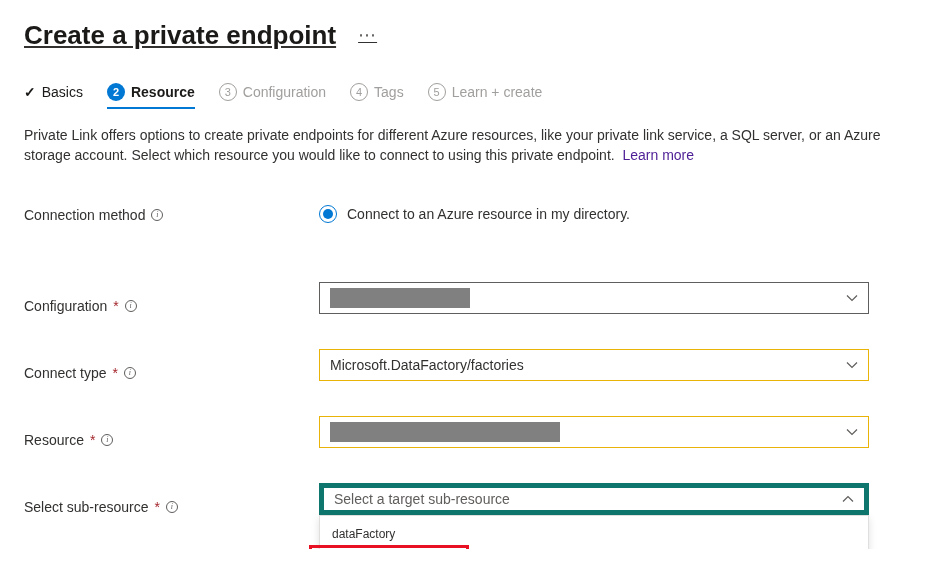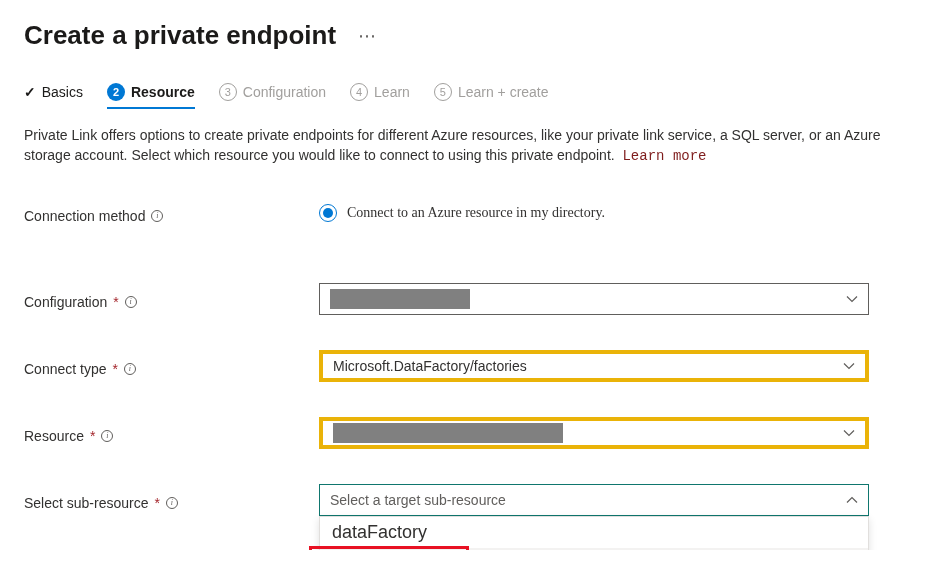--- a/index.html
+++ b/index.html
@@ -4,21 +4,21 @@
   <style>
     * { box-sizing: border-box; margin: 0; padding: 0; }
     body {
       font-family: "Segoe UI", -apple-system, sans-serif;
       font-size: 14px;
       color: #323130;
       padding: 20px 24px;
       width: 935px;
       background: #fff;
     }
-    .header-row { display: flex; align-items: center; gap: 18px; margin-bottom: 32px; }
+    .header-row { display: flex; gap: 18px; margin-bottom: 32px; text-decoration: underline; }
     .page-title { font-size: 26px; font-weight: 600; color: #1b1a19; }
     .more-dots { font-size: 18px; color: #605e5c; cursor: pointer; letter-spacing: 1px; padding: 4px; }
     .tabs { display: flex; gap: 24px; border-bottom: none; margin-bottom: 18px; align-items: center; }
     .tab { display: flex; align-items: center; gap: 6px; padding-bottom: 6px; font-size: 14px; cursor: pointer; position: relative; }
     .tab.completed { color: #1b1a19; }
     .tab.active { color: #1b1a19; font-weight: 600; }
     .tab.active::after {
       content: ""; position: absolute; left: 0; right: 0; bottom: -2px;
       height: 2px; background: #0078d4;
     }
@@ -26,56 +26,56 @@
     .step-check { font-weight: bold; }
     .step-circle-filled {
       width: 18px; height: 18px; border-radius: 50%; background: #0078d4; color: #fff;
       display: inline-flex; align-items: center; justify-content: center; font-size: 11px; font-weight: 600;
     }
     .step-circle-empty {
       width: 18px; height: 18px; border-radius: 50%; border: 1px solid #a19f9d; color: #a19f9d;
       display: inline-flex; align-items: center; justify-content: center; font-size: 11px;
     }
     .description { font-size: 14px; color: #323130; line-height: 1.45; margin-bottom: 22px; max-width: 860px; }
-    .learn-link { color: #7f1d1d; text-decoration: none; cursor: pointer; font-family: Liberation Mono, monospace; }
-    .form-row { display: flex; align-items: center; margin-bottom: 14px; margin-top: 35px; }
+    .learn-link { color: #4c1d95; text-decoration: none; cursor: pointer; }
+    .form-row { display: flex; align-items: flex-end; margin-bottom: 14px; margin-top: 35px; }
     .label-col { width: 295px; display: flex; align-items: center; gap: 6px; padding-top: 6px; font-size: 14px; color: #323130; }
     .required-star { color: #a4262c; }
     .info-icon {
       width: 12px; height: 12px; border: 1px solid #605e5c; border-radius: 50%;
       display: inline-flex; align-items: center; justify-content: center;
       font-size: 8px; color: #605e5c; font-style: italic; font-family: Georgia, serif;
       cursor: pointer;
     }
     .field-col { flex: 1; max-width: 550px; }
-    .radio-group { display: flex; flex-direction: column; gap: 10px; font-family: Liberation Serif, serif; }
+    .radio-group { display: flex; flex-direction: column; gap: 10px; }
     .radio-row { display: flex; align-items: center; gap: 10px; cursor: pointer; }
     .radio-outer {
       width: 18px; height: 18px; border-radius: 50%;
       display: inline-flex; align-items: center; justify-content: center;
     }
     .radio-outer.selected { border: 1px solid #0078d4; }
     .radio-outer.unselected { border: 1px solid #323130; }
     .radio-inner { width: 10px; height: 10px; border-radius: 50%; background: #0078d4; }
     .select-box {
       width: 100%; height: 32px; border: 1px solid #605e5c;
       display: flex; align-items: center; justify-content: space-between;
       padding: 0 10px; background: #fff; cursor: pointer; font-size: 14px;
     }
-    .select-box.purple { border: 4px solid #eab308; }
-    .select-box.open { border: 1px solid #0f766e; }
+    .select-box.purple { border: 1px solid #eab308; }
+    .select-box.open { border: 5px solid #0f766e; }
     .chevron { color: #605e5c; }
     .masked-block { height: 20px; background: #808080; }
     .placeholder-text { color: #605e5c; }
     .dropdown-wrapper { position: relative; }
     .dropdown-panel {
       position: absolute; top: 32px; left: 0; right: 0; background: #fff;
       border: 1px solid #e1dfdd; box-shadow: 0 3px 8px rgba(0,0,0,.12); z-index: 10;
     }
-    .dropdown-option { padding: 5px 12px; font-size: 18px; cursor: pointer; }
+    .dropdown-option { padding: 11px 12px; font-size: 12px; cursor: pointer; }
     .dropdown-option.hover { background: #f3f2f1; }
     .highlight-box {
       position: absolute; border: 3px solid #e81123; pointer-events: none; z-index: 20;
     }
   </style>
 </head>
 <body>
 
 <div class="header-row">
   <h1 class="page-title">Create a private endpoint</h1>
@@ -90,21 +90,21 @@
   <div class="tab active">
     <span class="step-circle-filled">2</span>
     <span>Resource</span>
   </div>
   <div class="tab disabled">
     <span class="step-circle-empty">3</span>
     <span>Configuration</span>
   </div>
   <div class="tab disabled">
     <span class="step-circle-empty">4</span>
-    <span>Learn</span>
+    <span>Tags</span>
   </div>
   <div class="tab disabled">
     <span class="step-circle-empty">5</span>
     <span>Learn + create</span>
   </div>
 </div>
 
 <p class="description">
   <span>Private Link offers options to create private endpoints for different Azure resources, like your private link service, a SQL server, or an Azure storage account. Select which resource you would like to connect to using this private endpoint.</span>
   &nbsp;<a class="learn-link">Learn more</a>

